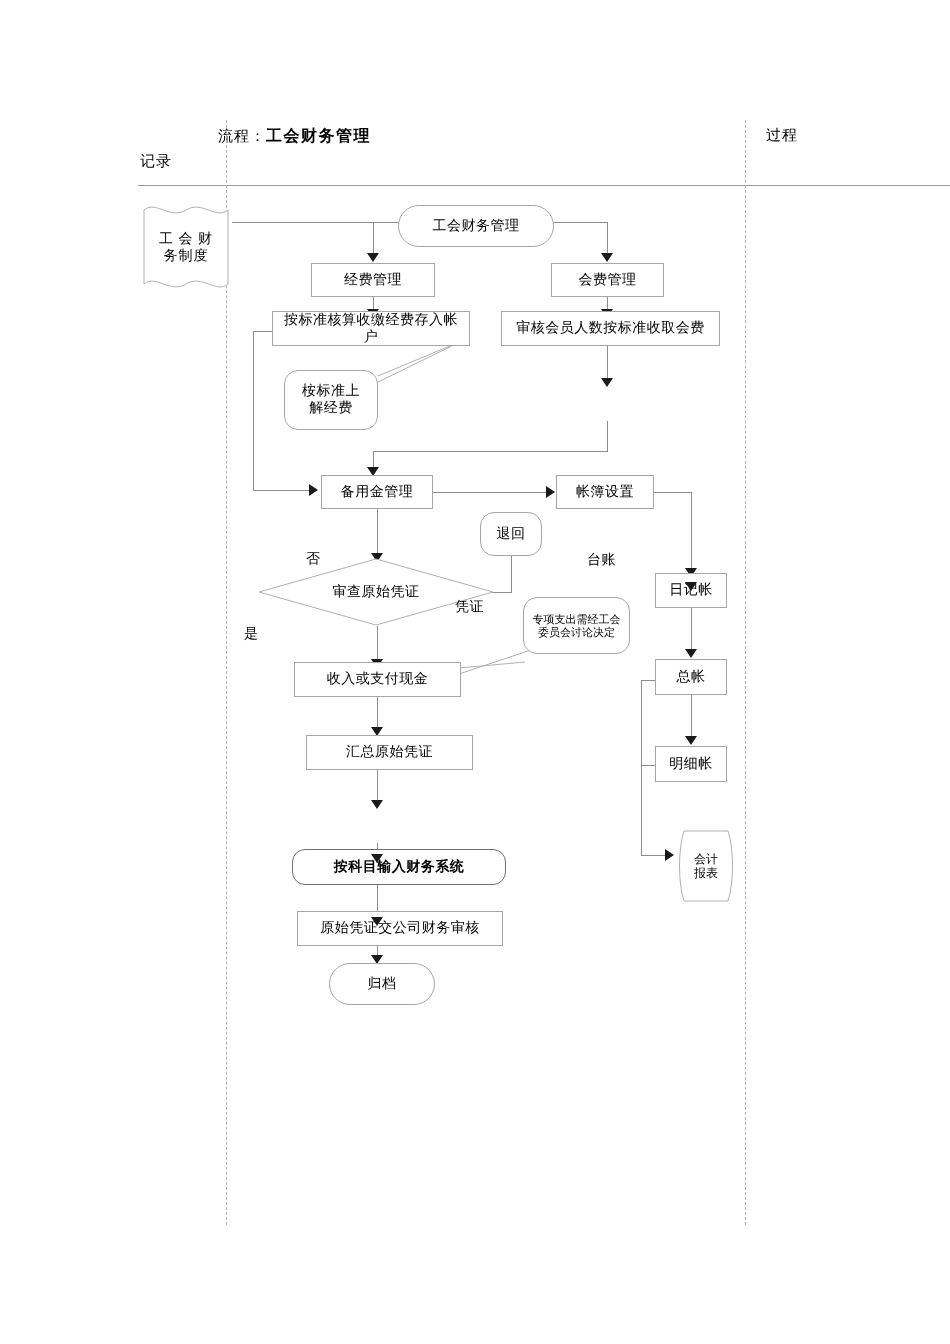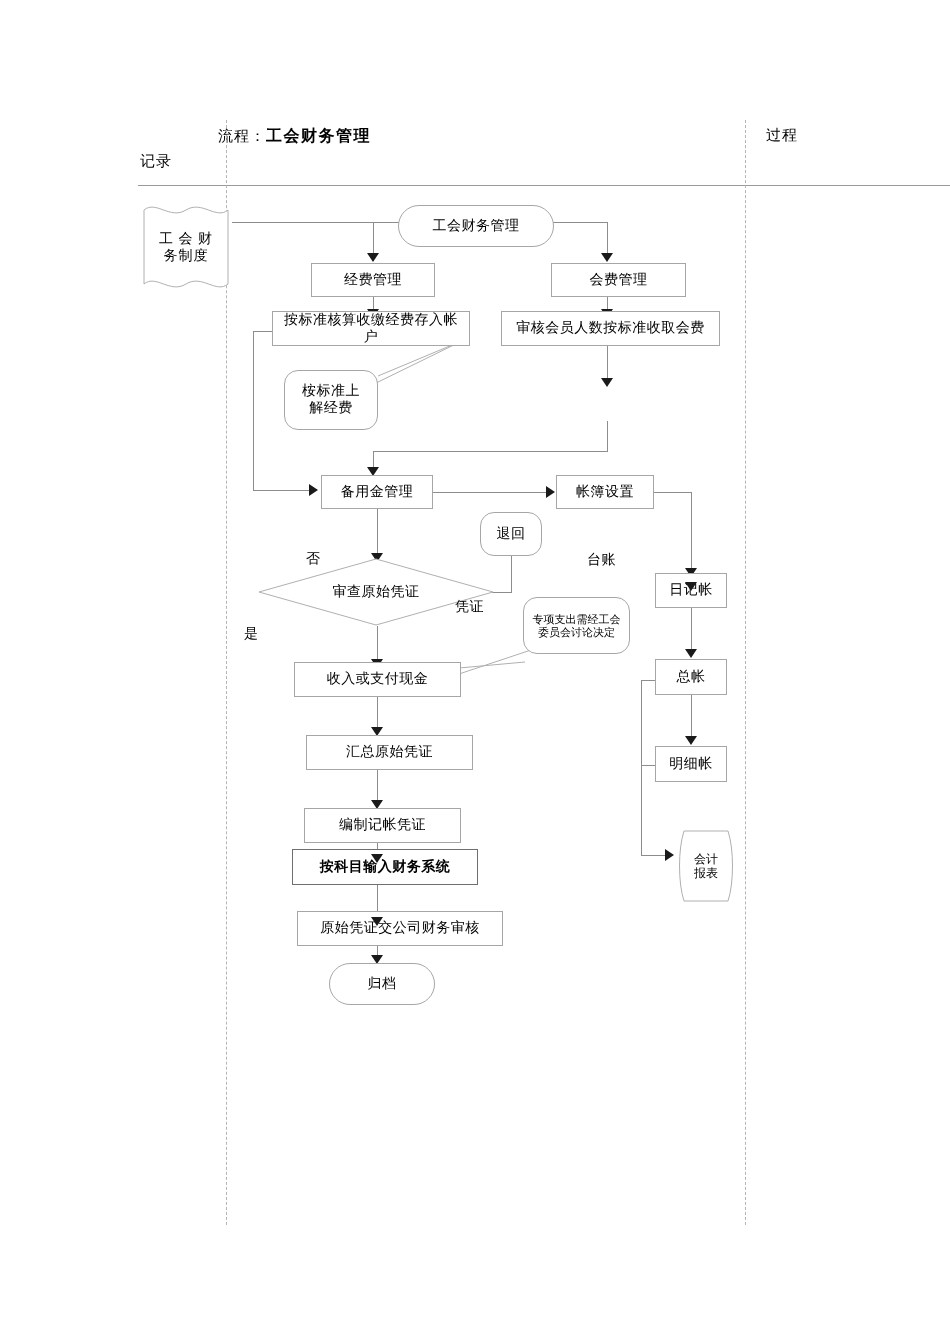--- a/index.html
+++ b/index.html
@@ -87,21 +87,21 @@
 
   <div class="ln lnv" style="left:373px;top:222px;height:34px;"></div>
   <div class="ln lnh" style="left:373px;top:222px;width:30px;"></div>
   <div class="arw arw-d" style="left:367px;top:253px;"></div>
 
   <div class="ln lnh" style="left:550px;top:222px;width:58px;"></div>
   <div class="ln lnv" style="left:607px;top:222px;height:34px;"></div>
   <div class="arw arw-d" style="left:601px;top:253px;"></div>
 
   <div class="node rect" style="left:311px;top:263px;width:124px;height:34px;">经费管理</div>
-  <div class="node rect" style="left:551px;top:263px;width:135px;height:34px;">会费管理</div>
+  <div class="node rect" style="left:551px;top:263px;width:113px;height:34px;">会费管理</div>
 
   <div class="ln lnv" style="left:373px;top:297px;height:16px;"></div>
   <div class="arw arw-d" style="left:367px;top:309px;"></div>
   <div class="ln lnv" style="left:607px;top:297px;height:16px;"></div>
   <div class="arw arw-d" style="left:601px;top:309px;"></div>
 
   <div class="node rect" style="left:272px;top:311px;width:198px;height:35px;padding:0 4px;">按标准核算收缴经费存入帐户</div>
   <div class="node rect" style="left:501px;top:311px;width:219px;height:35px;padding:0 4px;">审核会员人数按标准收取会费</div>
 
   <div class="node rounded" style="left:284px;top:370px;width:94px;height:60px;white-space:pre-line;">桉标准上
@@ -167,23 +167,22 @@
   </div>
 
   <div class="node rect" style="left:294px;top:662px;width:167px;height:35px;">收入或支付现金</div>
   <div class="ln lnv" style="left:377px;top:697px;height:35px;"></div>
   <div class="arw arw-d" style="left:371px;top:727px;"></div>
 
   <div class="node rect" style="left:306px;top:735px;width:167px;height:35px;">汇总原始凭证</div>
   <div class="ln lnv" style="left:377px;top:770px;height:35px;"></div>
   <div class="arw arw-d" style="left:371px;top:800px;"></div>
 
-  <div class="node rect" style="left:304px;top:808px;width:157px;height:35px;">编制记帐凭证</div>
-
-  <div class="node rect bold" style="left:292px;top:849px;width:186px;height:36px;z-index:4;">按科目输入财务系统</div>
+
+  <div class="node rect bold" style="left:292px;top:849px;width:214px;height:36px;z-index:4;border-radius:13px;">按科目输入财务系统</div>
   <div class="ln lnv" style="left:377px;top:843px;height:80px;"></div>
   <div class="arw arw-d" style="left:371px;top:854px;z-index:5;"></div>
 
   <div class="node rect" style="left:297px;top:911px;width:206px;height:35px;">原始凭证交公司财务审核</div>
   <div class="arw arw-d" style="left:371px;top:917px;z-index:5;"></div>
 
   <div class="ln lnv" style="left:377px;top:946px;height:16px;"></div>
   <div class="arw arw-d" style="left:371px;top:955px;"></div>
   <div class="node stadium" style="left:329px;top:963px;width:106px;height:42px;">归档</div>
 

